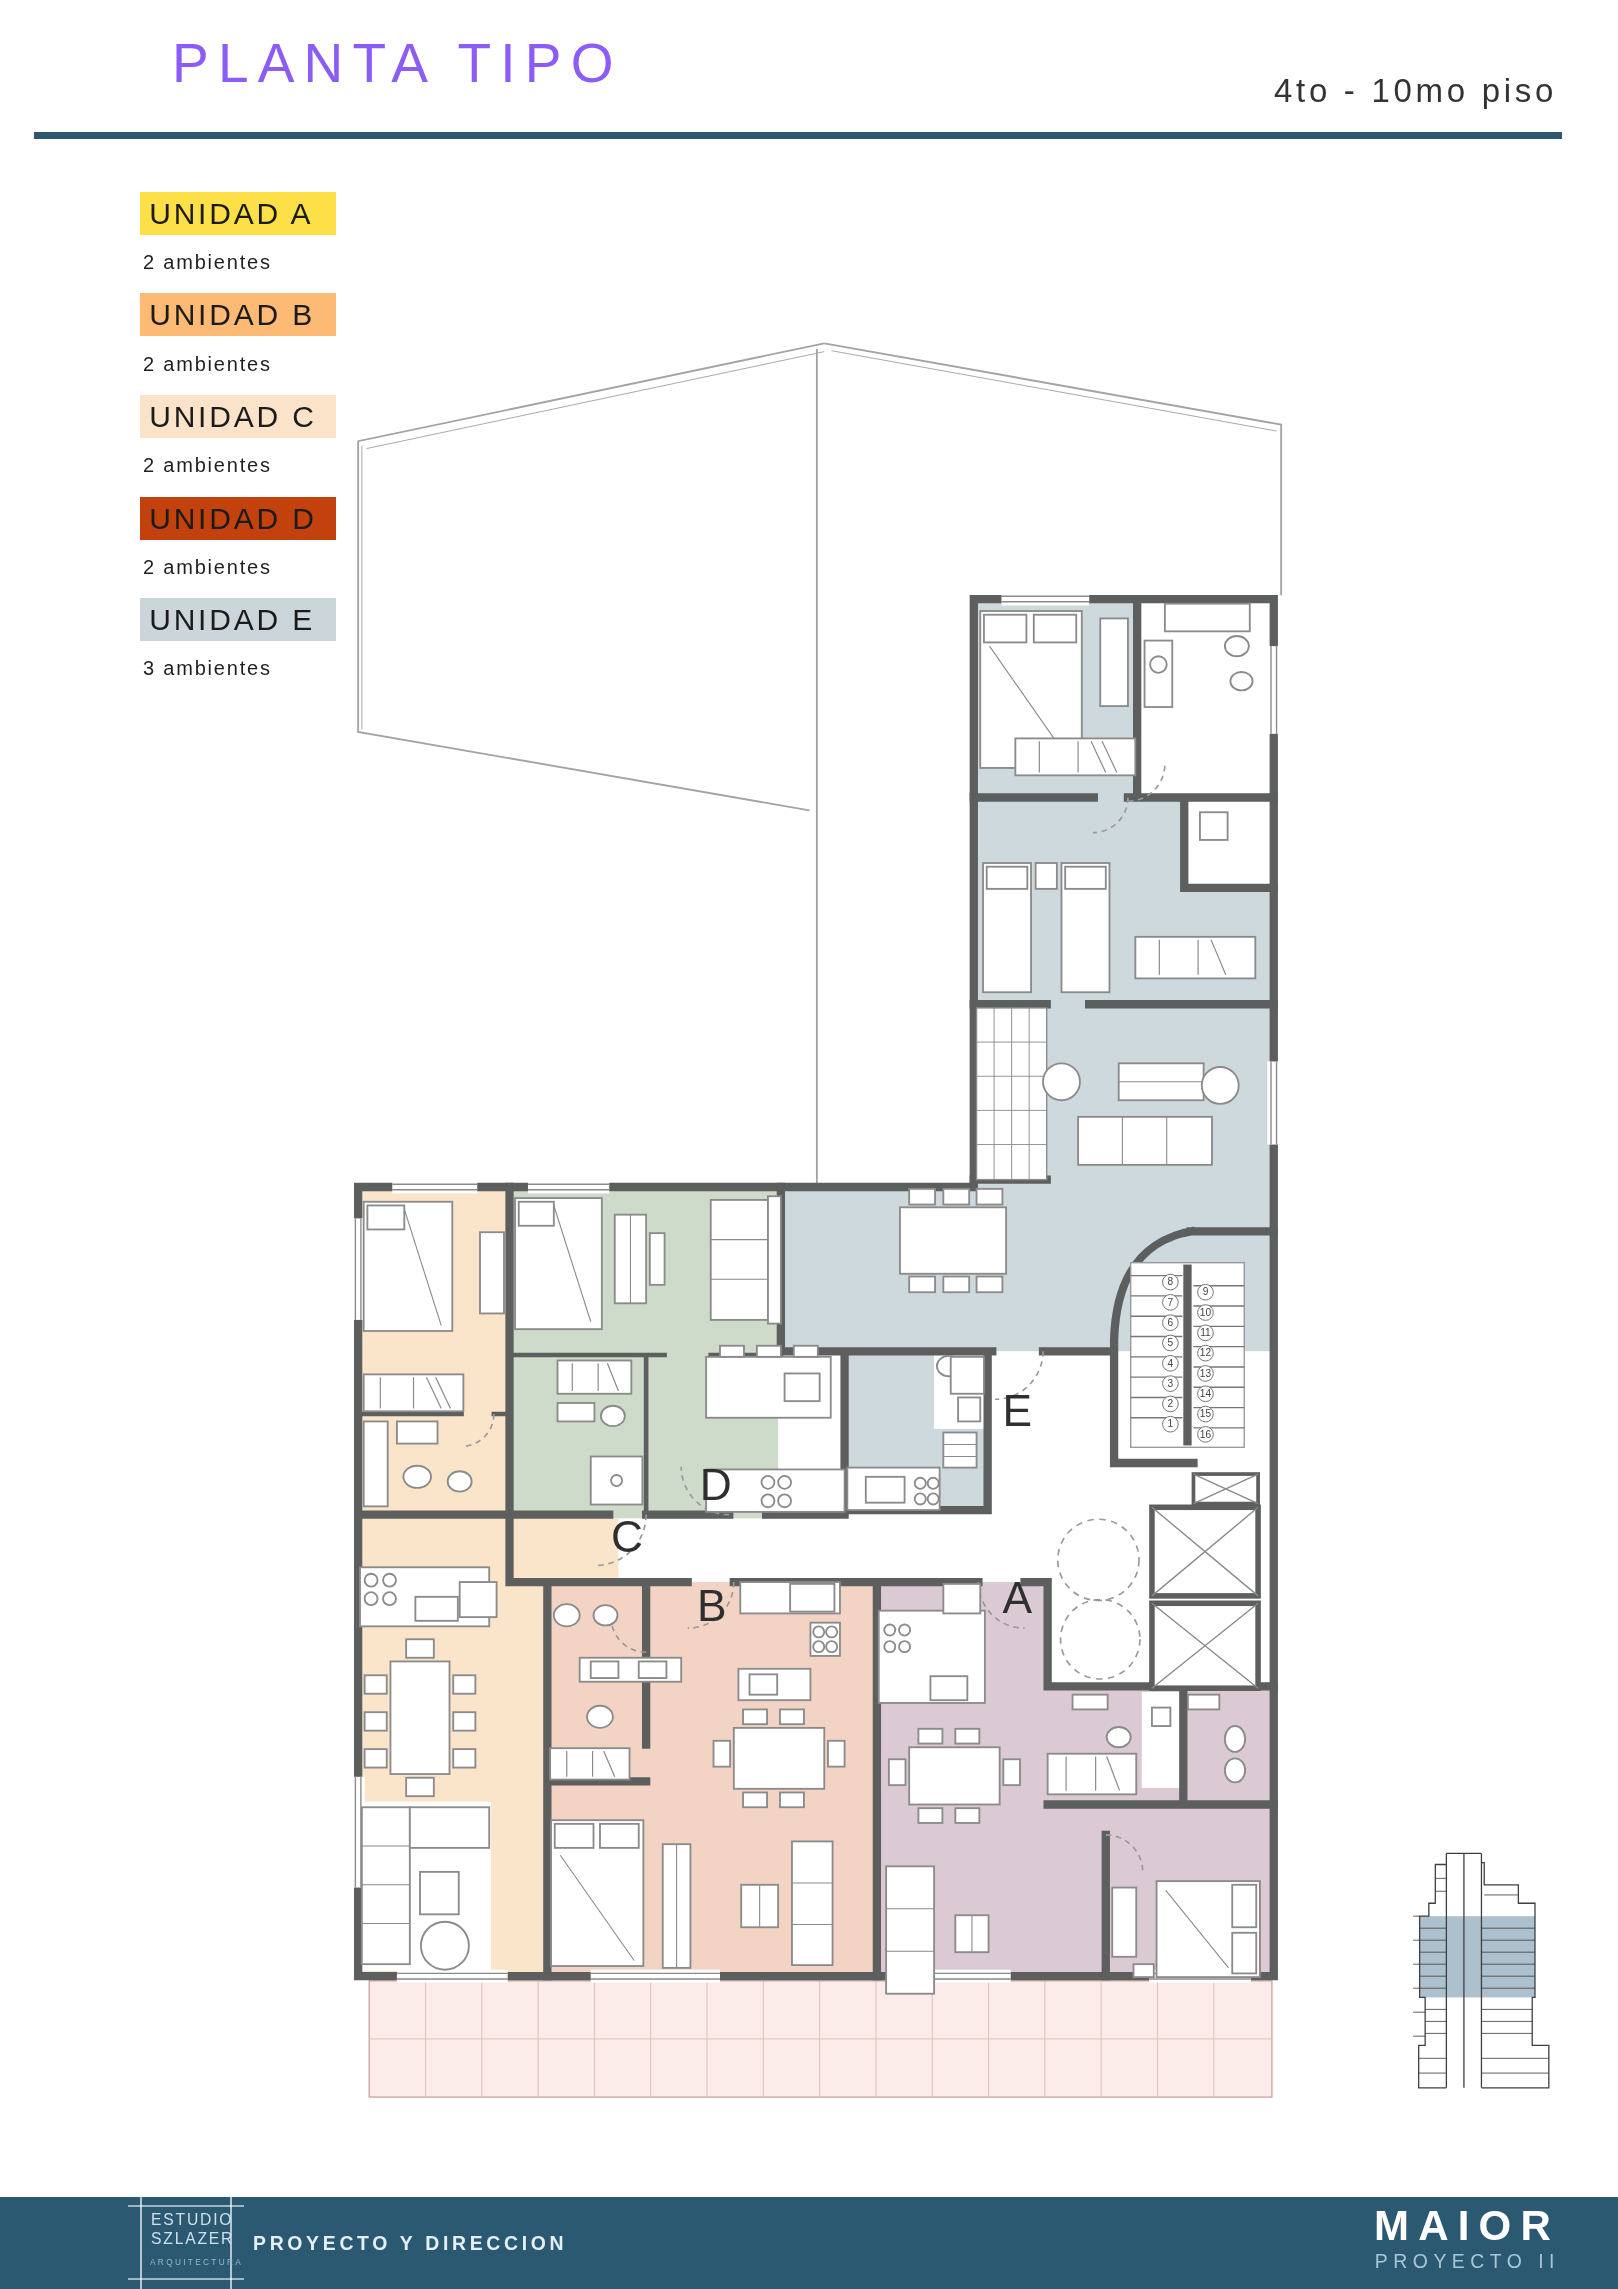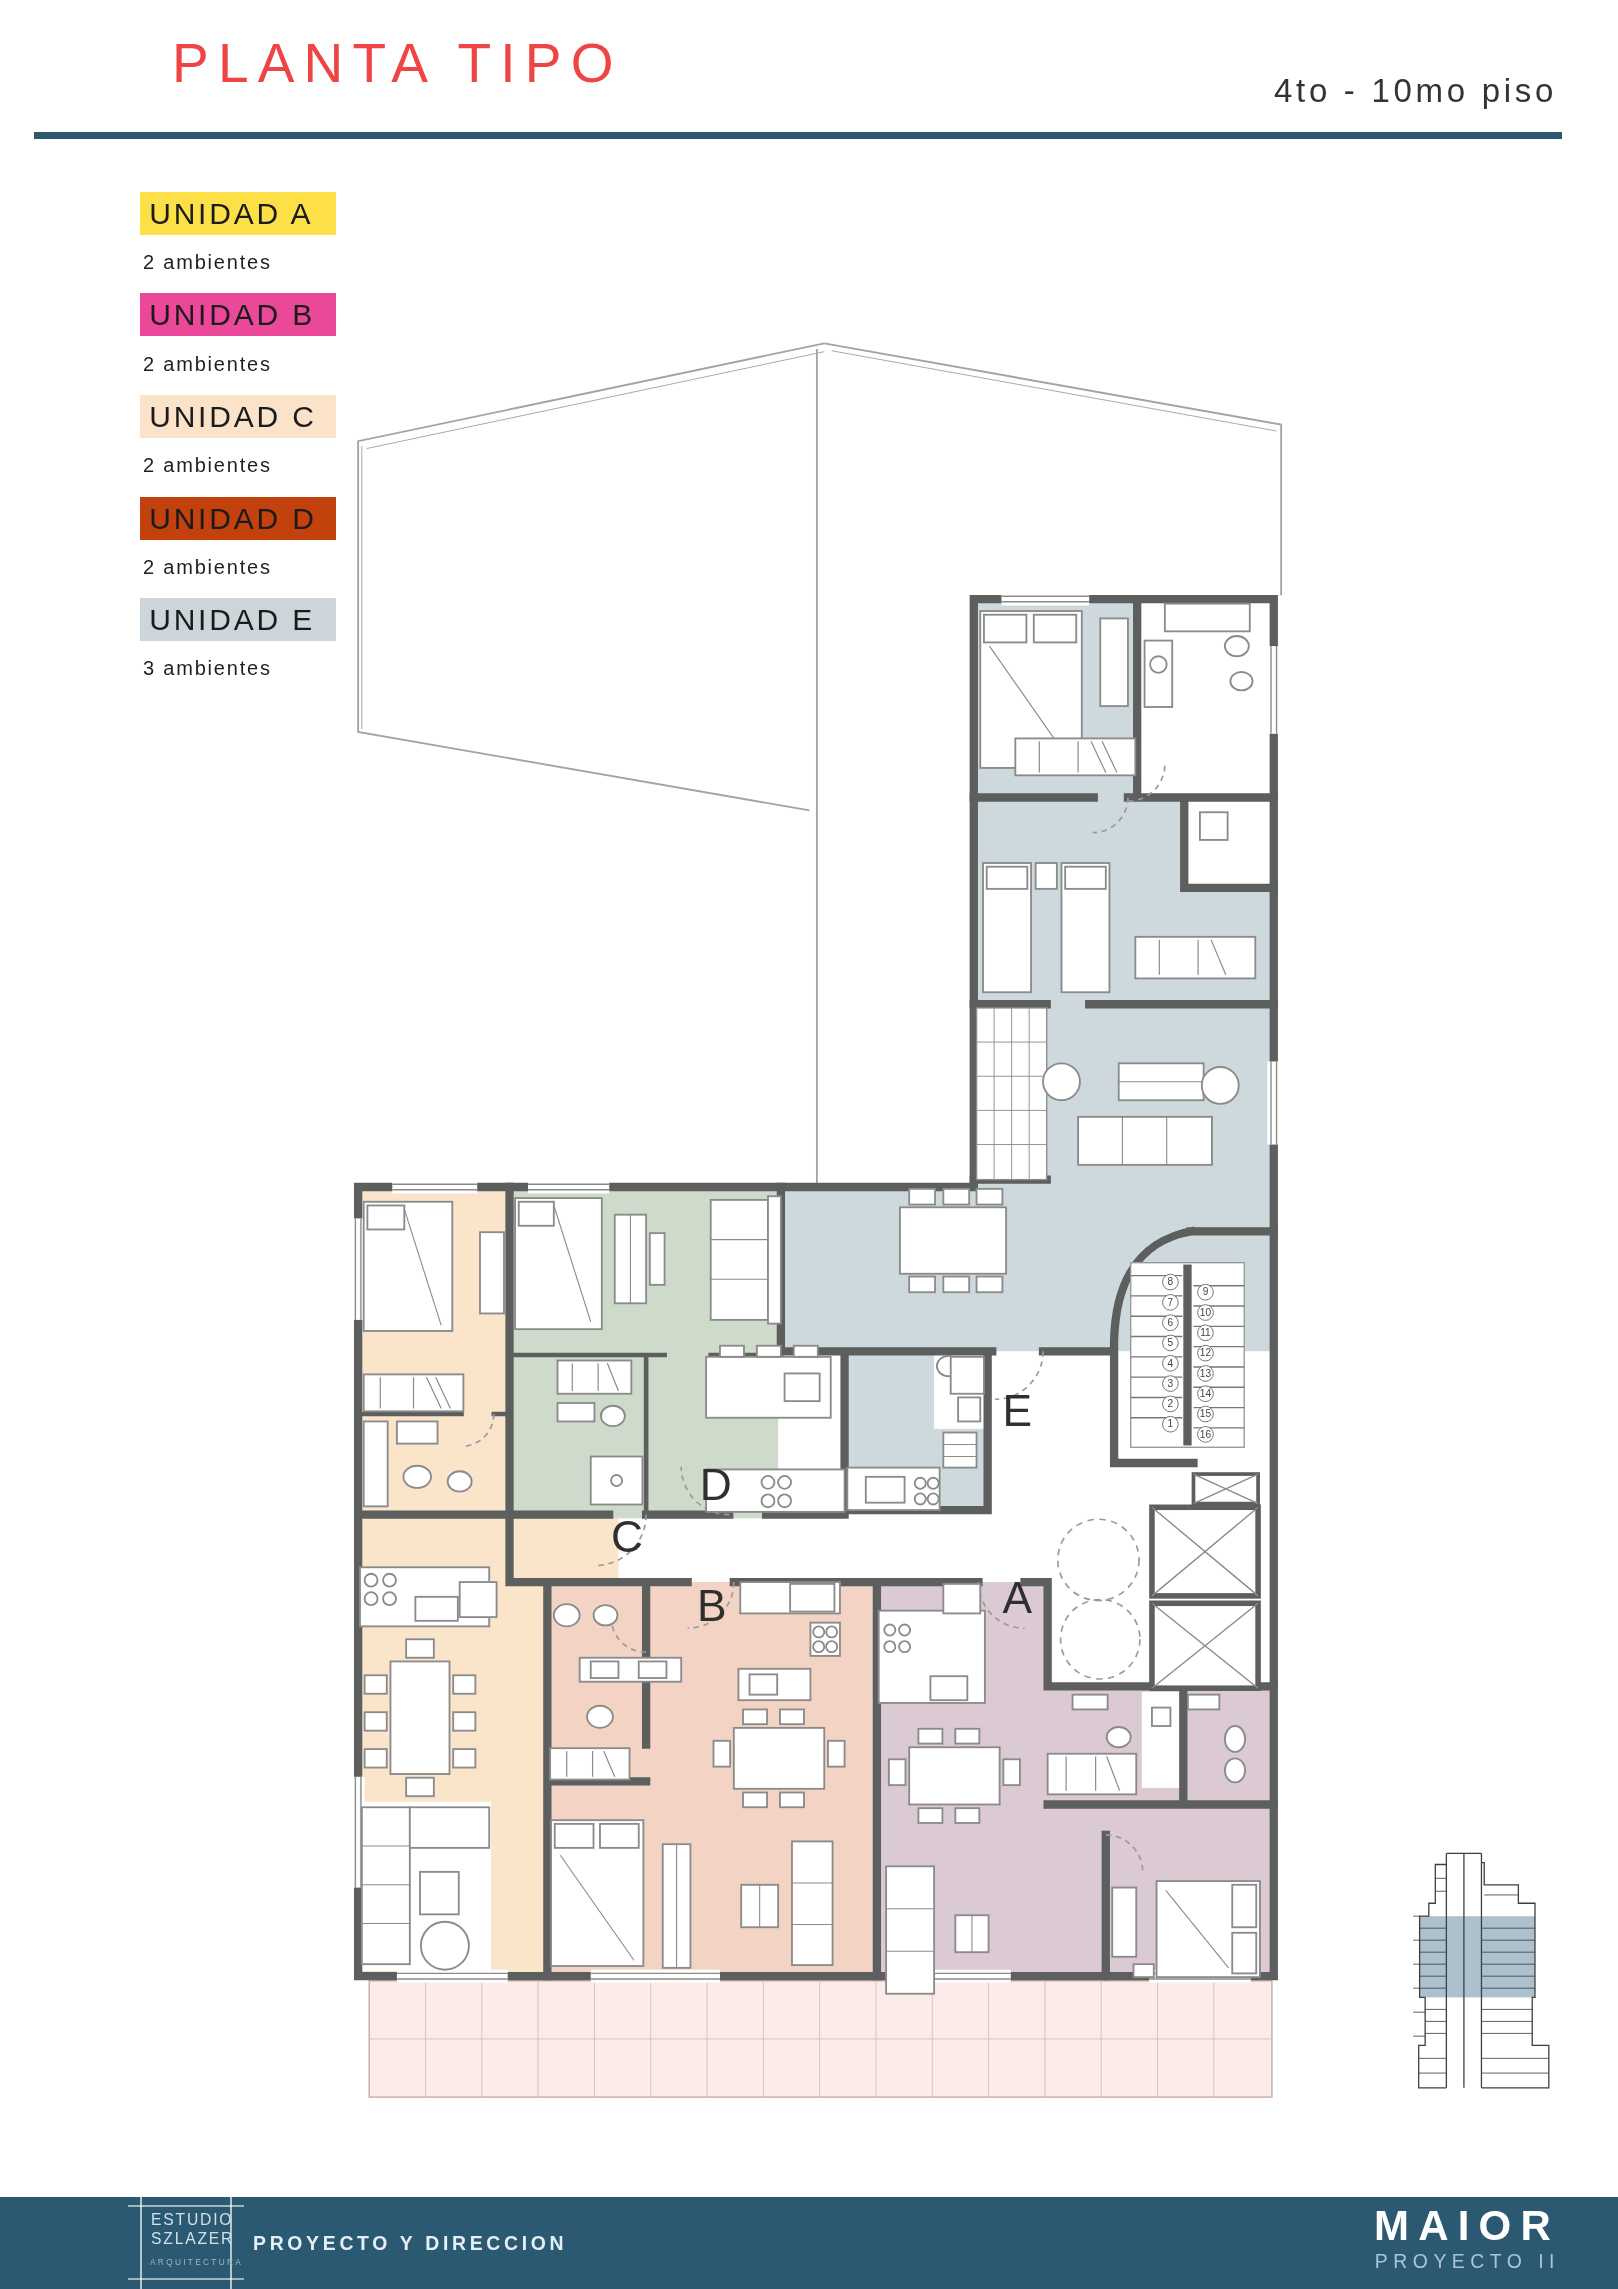--- a/index.html
+++ b/index.html
@@ -1,28 +1,28 @@
 <!DOCTYPE html>
 <html style="font-size:14.8px"><head>
 <meta charset="utf-8">
 <style>
   html,body{margin:0;padding:0;background:#e8e8e8;}
   .page{position:relative;width:1619px;height:2290px;background:#ffffff;
         font-family:"Liberation Sans",sans-serif;overflow:hidden;margin:0 auto;}
   
   .title{position:absolute;left:172px;top:31px;font-size:55px;font-weight:200;
-         letter-spacing:9.2px;color:#ef4444;}
+         letter-spacing:9.2px;color:#8b5cf6;}
   .floors{position:absolute;top:72px;right:62px;font-size:33px;font-weight:400;
           letter-spacing:3.7px;color:#333;}
   .rule{position:absolute;left:34px;top:132px;width:1528px;height:6.5px;background:#2e5770;}
   
   .chip{position:absolute;left:140px;width:196px;height:43px;font-size:30px;
         letter-spacing:2.8px;color:#1b1b1b;display:flex;align-items:center;
         padding-left:9.2px;box-sizing:border-box;}
-  .c-a{background:#fde047}.c-b{background:#ec4899}.c-c{background:#fae3c9}
+  .c-a{background:#fde047}.c-b{background:#fdba74}.c-c{background:#fae3c9}
   .c-d{background:#c2410c}.c-e{background:#ccd5da}
   .amb{position:absolute;left:143px;font-size:20px;letter-spacing:1.8px;color:#1f1f1f;}
   
   .footer{position:absolute;left:0;top:2197px;width:1619px;height:93px;background:#2b5972;}
   .lg-v{position:absolute;top:2187px;width:1.8px;height:102px;background:rgba(255,255,255,.65);}
   .lg-h{position:absolute;left:128px;width:116px;height:1.8px;background:rgba(255,255,255,.55);}
   .lg-t1,.lg-t2{position:absolute;left:151px;font-size:15.7px;letter-spacing:1.8px;color:#cfe0ea;}
   .lg-t3{position:absolute;left:150px;font-size:8.3px;letter-spacing:2.3px;color:#9db8c6;}
   .role{position:absolute;left:253px;top:2232px;font-size:19.4px;font-weight:700;
         letter-spacing:3.7px;color:#e4eff6;}

